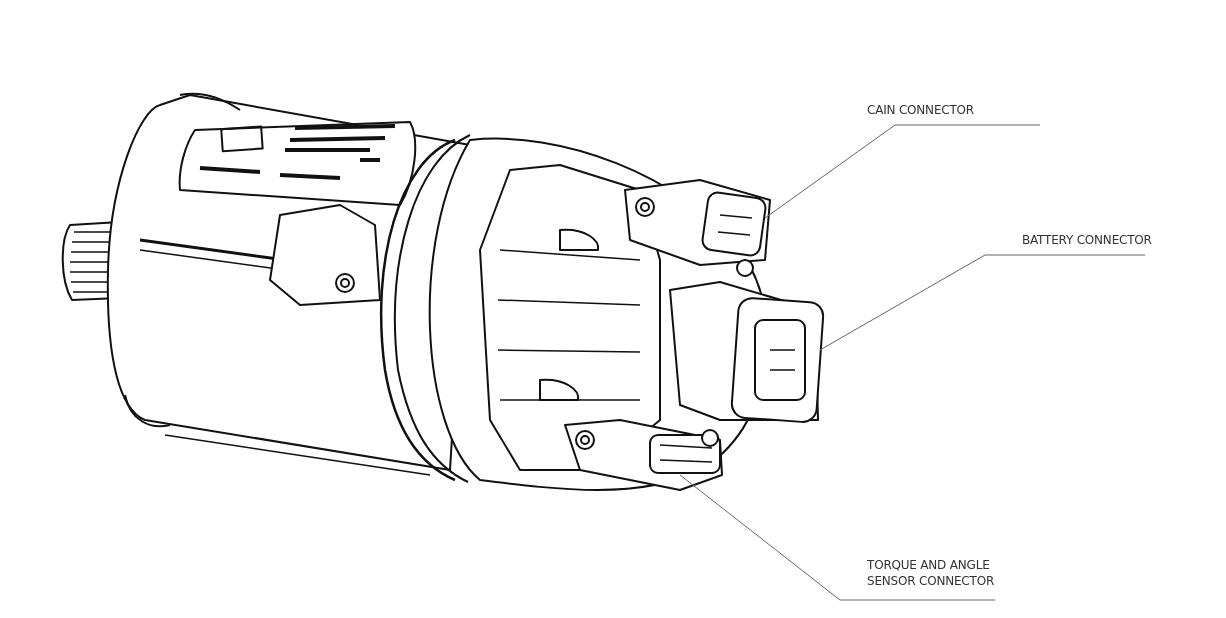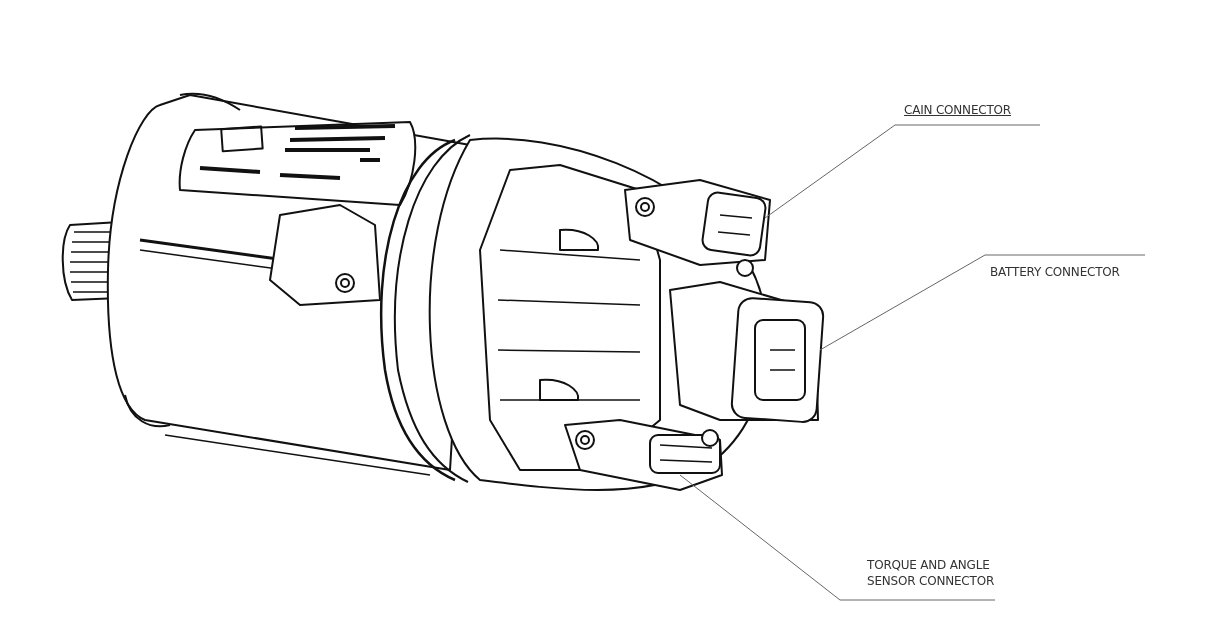--- a/index.html
+++ b/index.html
@@ -83,22 +83,22 @@
     </g>
   </g>
 
   <g fill="none" stroke="#666" stroke-width="1">
     <path d="M765 218 L895 125 L1040 125"></path>
     <path d="M820 350 L985 255 L1145 255"></path>
     <path d="M680 475 L840 600 L995 600"></path>
   </g>
 </svg>
 
-<div class="label" style="left:904px; top:102px;text-decoration:underline;">
+<div class="label" style="left:867px; top:102px;">
   <span>CAIN CONNECTOR</span>
 </div>
-<div class="label" style="left:990px; top:232px;margin-top:32px;">
+<div class="label" style="left:1022px; top:232px;">
   <span>BATTERY CONNECTOR</span>
 </div>
 <div class="label" style="left:867px; top:557px;">
   <div>TORQUE AND ANGLE</div>
   <div>SENSOR CONNECTOR</div>
 </div>
 
 </body></html>

